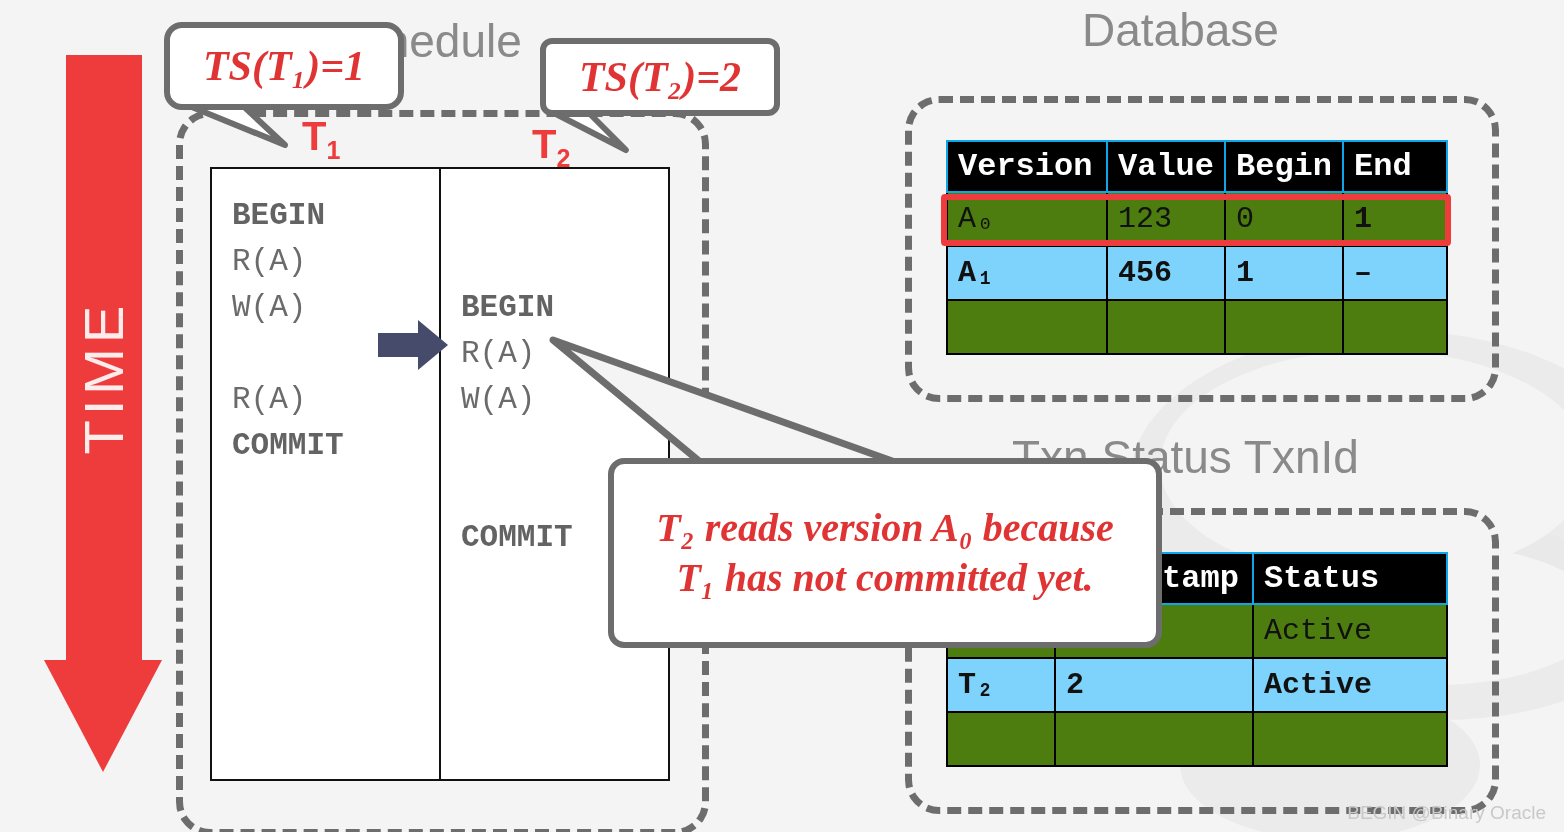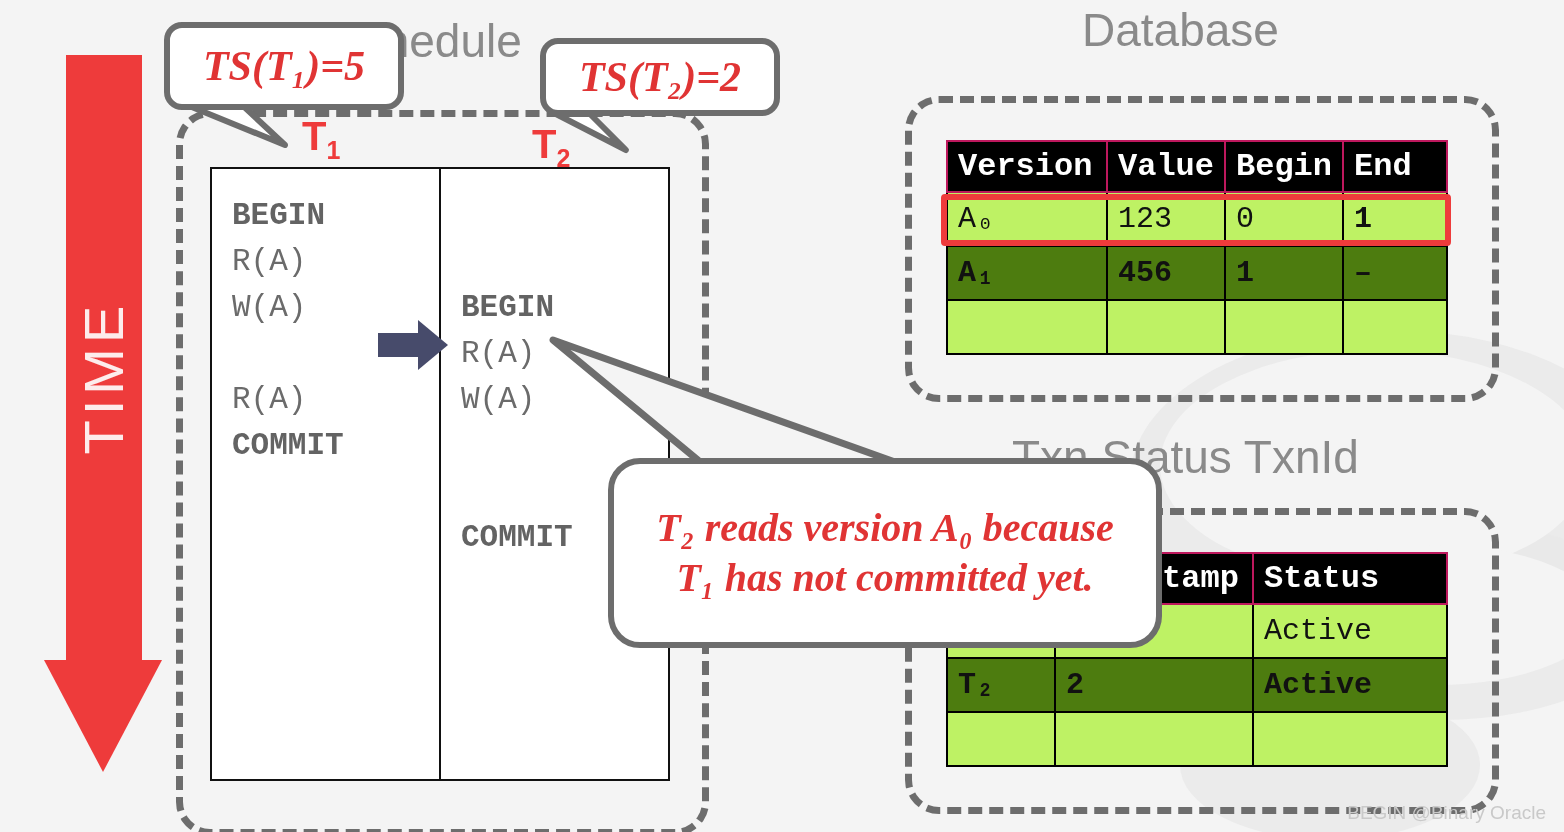--- a/index.html
+++ b/index.html
@@ -86,28 +86,28 @@
   }
 
   
   table.grid{
     position:absolute;border-collapse:collapse;
     font-family:"Liberation Mono","DejaVu Sans Mono",monospace;
     table-layout:fixed;
   }
   table.grid th{
     background:#000;color:#fff;font-weight:bold;font-size:32px;
-    text-align:left;padding:6px 10px;border:2px solid #be185d;
+    text-align:left;padding:6px 10px;border:2px solid #0ea5e9;
   }
   table.grid td{
     border:2px solid #000;font-size:30px;padding:4px 10px;height:44px;
     color:#111;vertical-align:middle;
   }
-  tr.shade td{background:#bef264;}
-  tr.plain td{background:#4d7c0f;}
+  tr.shade td{background:#4d7c0f;}
+  tr.plain td{background:#7dd3fc;}
   td.red,.red{color:#ee3b3b;font-weight:bold;}
 
   #db-table{left:946px;top:140px;width:500px;}
   #txn-table{left:946px;top:552px;width:500px;}
 
   
   #row-highlight{
     position:absolute;left:941px;top:194px;width:510px;height:52px;
     border:6px solid #ee3b3b;border-radius:4px;box-sizing:border-box;
     pointer-events:none;
@@ -117,24 +117,24 @@
   .bubble{
     position:absolute;background:#fff;border:6px solid #6d6d6d;border-radius:18px;
     box-sizing:border-box;display:flex;align-items:center;justify-content:center;
     text-align:center;
   }
   .bubble .btext{
     color:#e03434;font-weight:bold;font-style:italic;
     font-family:"Liberation Serif","DejaVu Serif",serif;
   }
   #bubble-ts1{left:164px;top:22px;width:240px;height:88px;}
-  #bubble-ts2{left:540px;top:38px;width:240px;height:78px;}
+  #bubble-ts2{left:540px;top:38px;width:240px;height:78px;border-radius:12px;}
   #bubble-ts1 .btext,#bubble-ts2 .btext{font-size:42px;}
 
-  #bubble-main{left:608px;top:458px;width:554px;height:190px;border-radius:32px;}
+  #bubble-main{left:608px;top:458px;width:554px;height:190px;border-radius:16px;}
   #bubble-main .btext{font-size:40px;line-height:50px;padding:0 26px;}
 
   svg.tail{position:absolute;overflow:visible;}
 </style>
 </head>
 <body>
 
 <div class="bg-swoosh bg-sw1"></div>
 <div class="bg-swoosh bg-sw2"></div>
 <div class="bg-swoosh bg-sw3"></div>
@@ -262,21 +262,21 @@
   <polygon points="12,8 115,50 70,8" fill="#ffffff" stroke="#6d6d6d" stroke-width="6" stroke-linejoin="round"></polygon>
 </svg>
 <svg class="tail" style="left:546px;top:108px;width:260px;height:60px;">
   <polygon points="10,6 80,42 44,6" fill="#ffffff" stroke="#6d6d6d" stroke-width="6" stroke-linejoin="round"></polygon>
 </svg>
 <svg class="tail" style="left:545px;top:330px;width:340px;height:170px;">
   <polygon points="8,10 160,136 350,132" fill="#f4f4f4" stroke="#6d6d6d" stroke-width="7" stroke-linejoin="round"></polygon>
 </svg>
 
 <div class="bubble" id="bubble-ts1">
-  <div class="btext">TS(T₁)=5</div>
+  <div class="btext">TS(T₁)=1</div>
 </div>
 <div class="bubble" id="bubble-ts2">
   <div class="btext">TS(T₂)=2</div>
 </div>
 <div class="bubble" id="bubble-main">
   <div class="btext">T₂ reads version A₀ because T₁ has not committed yet.</div>
 </div>
 
 <div style="position:absolute;right:18px;bottom:8px;color:#c9c9c9;font-size:19px;font-family:'Liberation Sans',sans-serif;">BEGIN @Binary Oracle</div>
 

